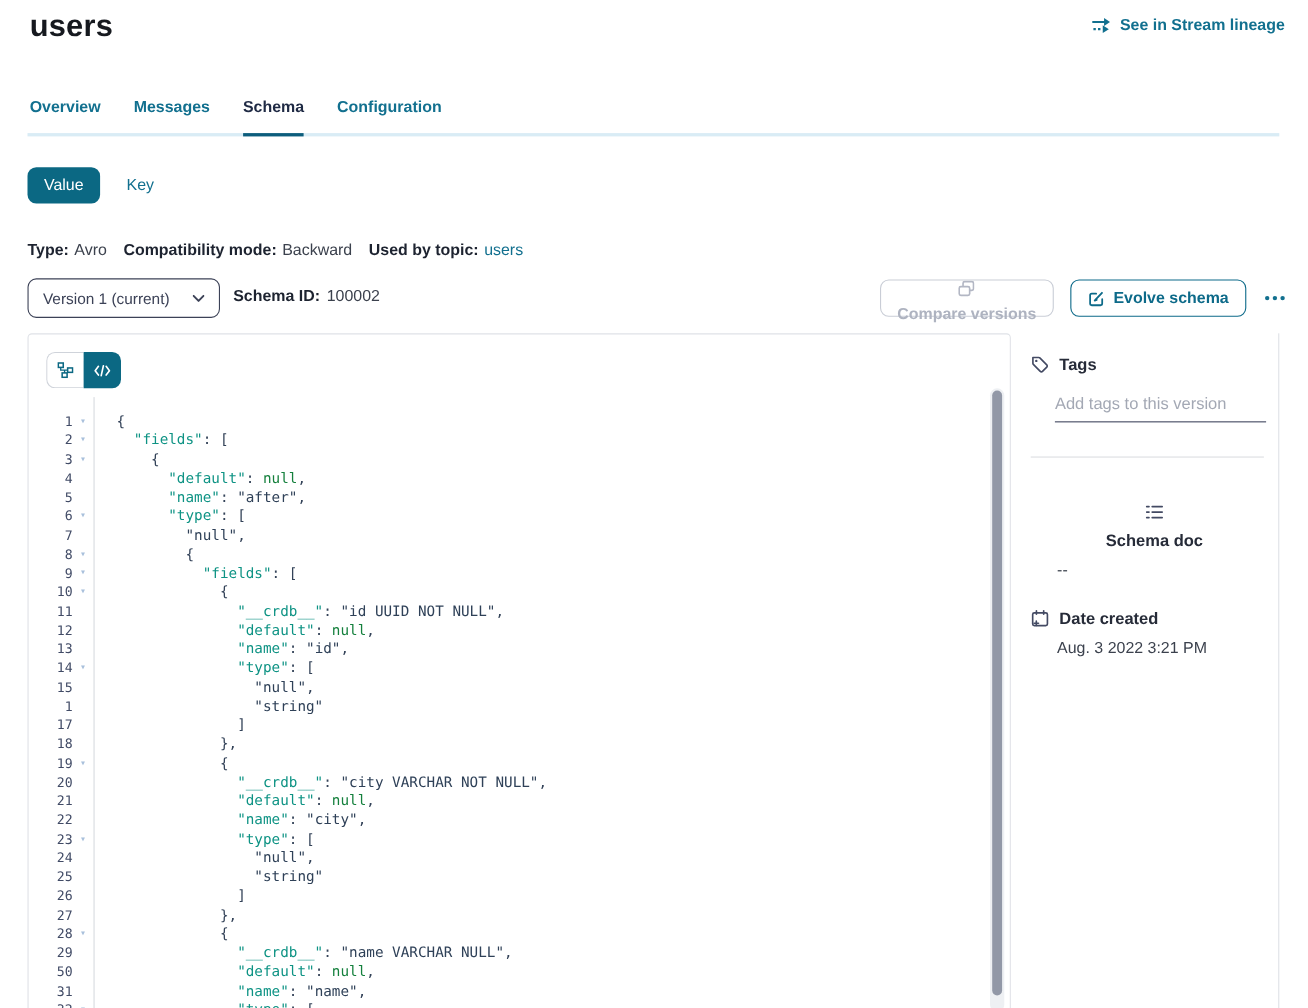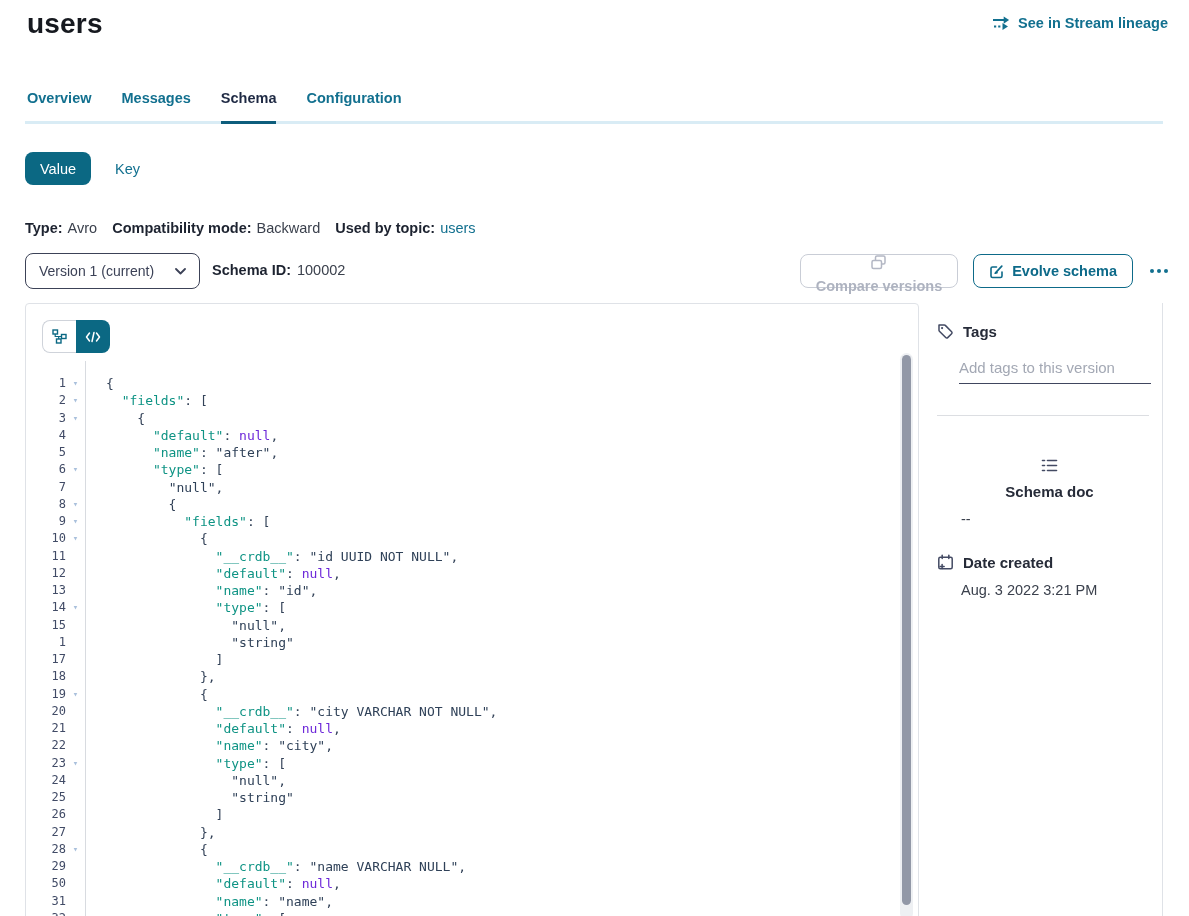--- a/index.html
+++ b/index.html
@@ -53,21 +53,21 @@
   .seg { width:34px; height:33px; display:flex; align-items:center; justify-content:center; cursor:pointer; }
   #tree-seg { background:#fff; border:1px solid #cfd3da; border-right:none; border-radius:8px 0 0 8px; }
   #code-seg { background:#0b6883; border-radius:0 8px 8px 0; }
   #gutter-line { position:absolute; left:59px; top:57px; bottom:0; width:1px; background:#d8dbe0; }
   #code-lines { position:absolute; left:0; top:71px; right:20px; bottom:0; overflow:hidden; }
   .code-row { display:flex; height:17.25px; line-height:17.25px;
               font-family:"DejaVu Sans Mono", monospace; font-size:13px; }
   .ln { width:40px; text-align:right; color:#414b66; font-size:12px; flex:none; }
   .fold { width:19px; text-align:center; color:#a9c0dc; font-size:9px; flex:none; cursor:pointer; }
   .cl { margin-left:21px; white-space:pre; }
-  .tk-p { color:#334258; } .tk-k { color:#0e9384; } .tk-s { color:#2f4158; } .tk-n { color:#6d28d9;margin-top:16px; }
+  .tk-p { color:#334258; } .tk-k { color:#0e9384; } .tk-s { color:#2f4158; } .tk-n { color:#15803d;margin-top:16px; }
   #scrollbar { position:absolute; right:5px; top:49px; bottom:2px; width:13px;
                background:#eef0f3; border-radius:7px; }
   #scroll-thumb { position:absolute; left:2px; right:2px; top:2px; height:550px;
                   background:#9298a7; border-radius:5px; cursor:pointer; }
 
   
   #sidebar { position:absolute; left:919px; top:303px; width:244px; height:620px;
              border-right:1px solid #dfe2e7; background:#fff; }
   .sb-heading { display:flex; align-items:center; gap:9px; padding-left:18px;
                 font-size:15px; font-weight:bold; color:#262b38; }

